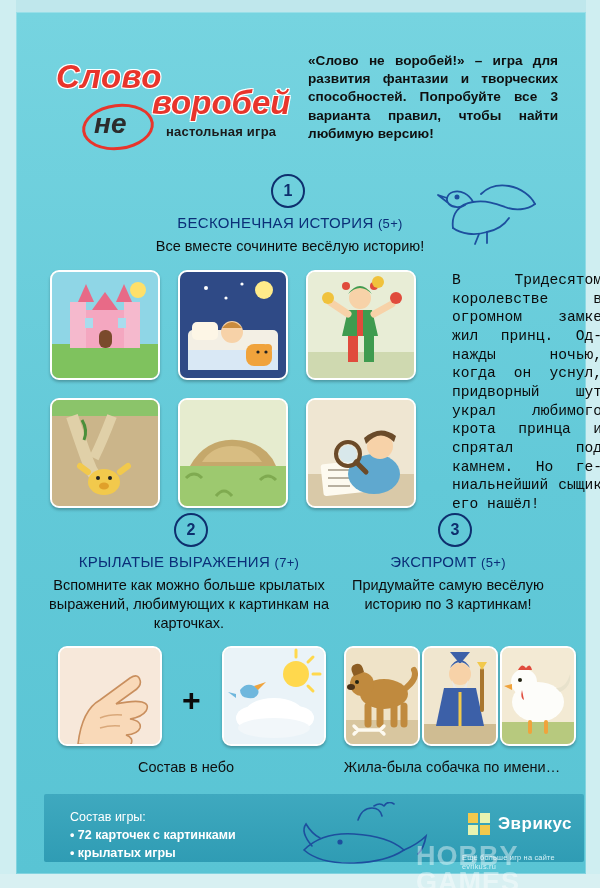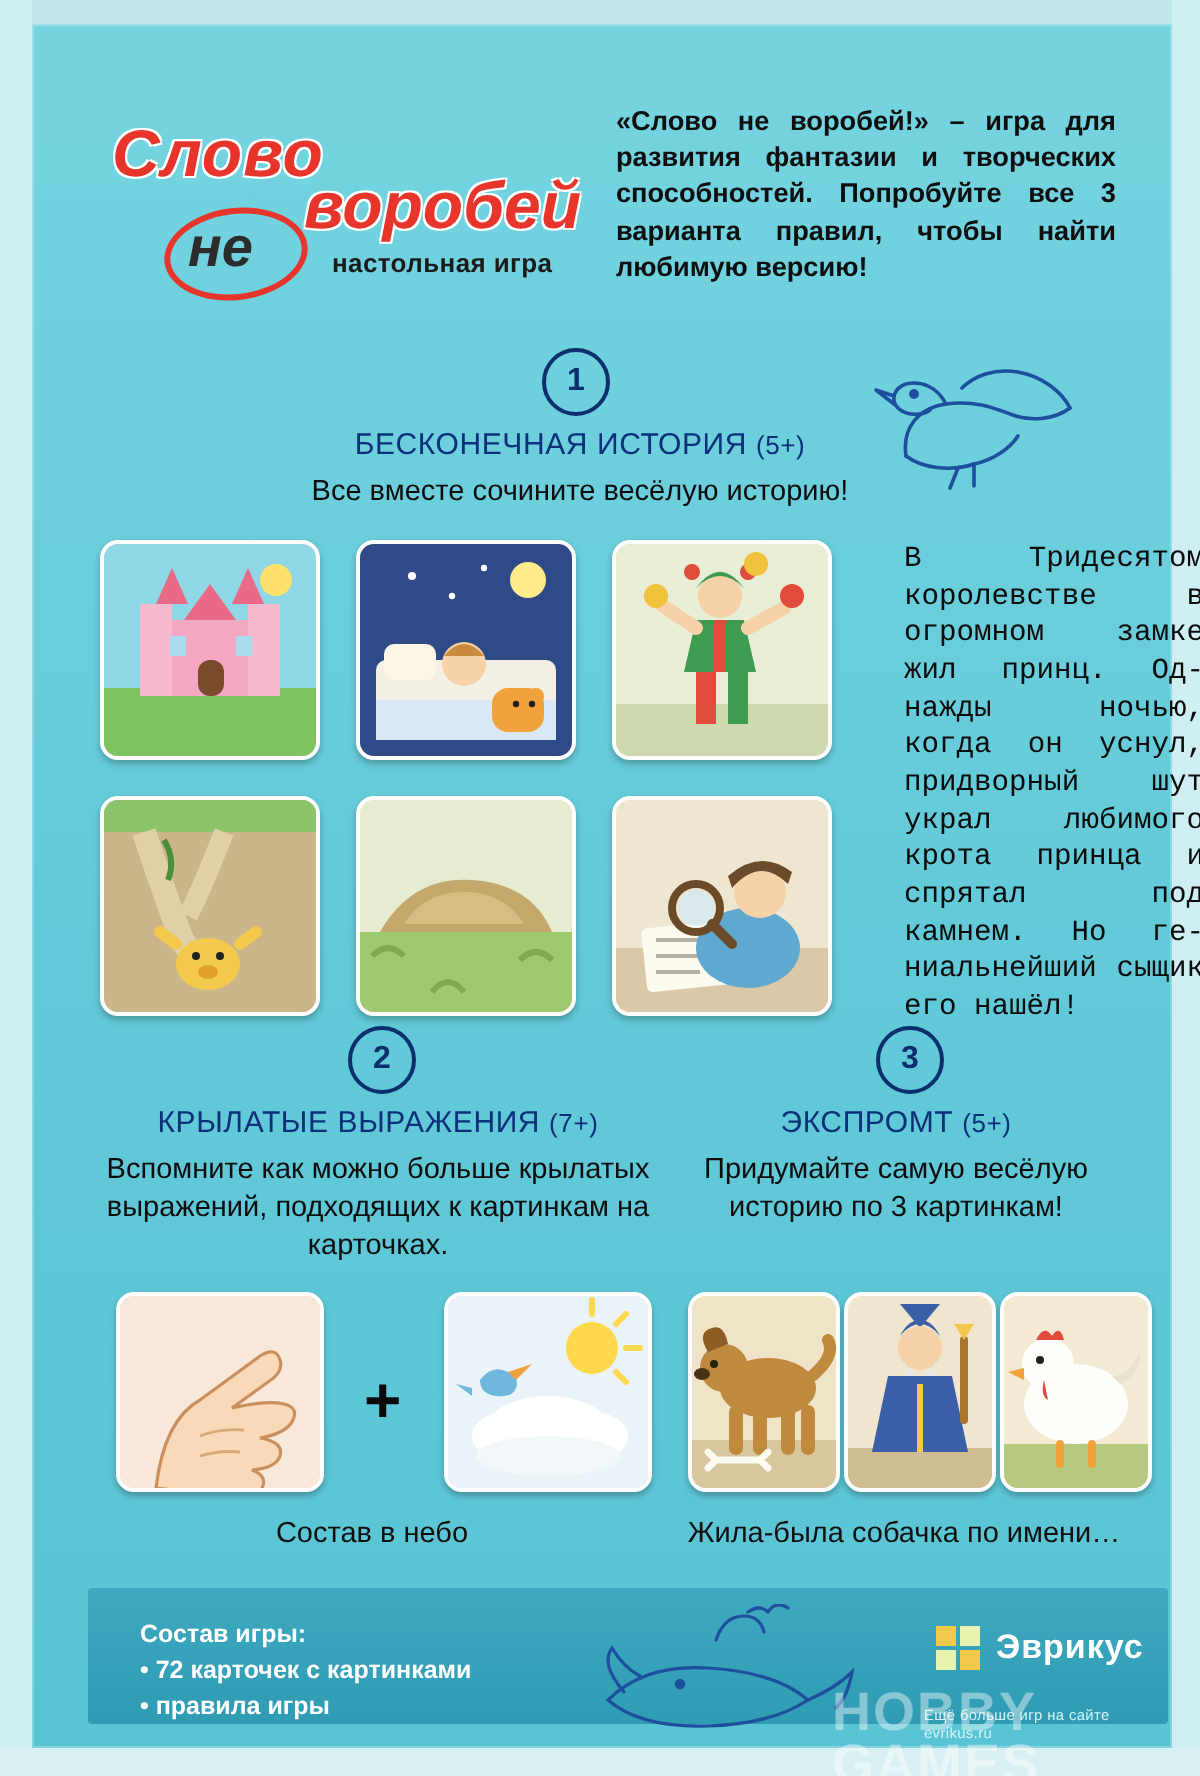--- a/index.html
+++ b/index.html
@@ -110,21 +110,21 @@
   .bottombar{
     position:absolute;left:14px;top:770px;width:540px;height:68px;
     background:#3ea7bd;
     background-image:linear-gradient(180deg,#3fa9bf 0%,#2f9cb4 100%);
     border-radius:2px;
   }
   .composition{
     position:absolute;left:40px;top:785px;width:250px;
     font-size:12.5px;color:#ffffff;line-height:1.42;font-weight:bold;
   }
-  .composition .hdr{font-weight:bold;}
+  .composition .hdr{font-weight:normal;}
   .pub-name{
     position:absolute;left:468px;top:790px;font-size:17px;font-weight:bold;color:#ffffff;
     letter-spacing:.5px;
   }
   .pub-site{
     position:absolute;left:432px;top:814px;font-size:7.4px;color:#d7f3f8;letter-spacing:.2px;margin-top:15px;
   }
   .sqlogo{position:absolute;left:438px;top:789px;width:24px;height:24px;}
   .sqlogo i{position:absolute;width:10px;height:10px;display:block;}
 
@@ -279,21 +279,21 @@
         </svg>
       </div>
 
       <div class="story">В Тридесятом коро­левстве в огромном замке жил принц. Од­нажды ночью, когда он уснул, придворный шут украл любимого крота принца и спря­тал под камнем. Но ге­ниальнейший сыщик его нашёл!</div>
 
       <div class="numcircle" style="left:144px;top:489px;">2</div>
       <div class="sec-title" style="left:14px;top:529px;width:290px;">
         <span>КРЫЛАТЫЕ ВЫРАЖЕНИЯ</span>
         <span class="age">(7+)</span>
       </div>
-      <div class="sec-sub" style="left:14px;top:552px;width:290px;">Вспомните как можно больше крылатых выражений, подходя­щих к картинкам на карточках.</div>
+      <div class="sec-sub" style="left:14px;top:552px;width:290px;">Вспомните как можно больше крылатых выражений, любимую­щих к картинкам на карточках.</div>
 
       <div class="numcircle" style="left:408px;top:489px;">3</div>
       <div class="sec-title" style="left:310px;top:529px;width:216px;">
         <span>ЭКСПРОМТ</span>
         <span class="age">(5+)</span>
       </div>
       <div class="sec-sub" style="left:310px;top:552px;width:216px;">Придумайте самую весёлую историю по 3 картинкам!</div>
 
       <div class="card" style="left:28px;top:622px;width:100px;height:96px;">
         <svg viewBox="0 0 100 96" width="100" height="96">
@@ -378,21 +378,21 @@
           <circle cx="52" cy="40" r="1.8" fill="#1d4f9e"></circle>
           <path d="M116 48 q14 -6 22 -14 q-2 12 -8 18"></path>
           <path d="M70 18 q4 -12 14 -12 q8 0 10 8"></path>
           <path d="M86 4 q6 -4 10 0 M96 4 q4 -6 10 -2"></path>
         </g>
       </svg>
 
       <div class="composition">
         <div class="hdr">Состав игры:</div>
         <div>• 72 карточек с картинками</div>
-        <div>• правила игры</div>
+        <div>• крылатых игры</div>
       </div>
 
       <div class="sqlogo">
         <i style="left:0;top:0;background:#f2c94c;"></i>
         <i style="left:12px;top:0;background:#e8f3b0;"></i>
         <i style="left:0;top:12px;background:#e8f3b0;"></i>
         <i style="left:12px;top:12px;background:#f2c94c;"></i>
       </div>
       <div class="pub-name">Эврикус</div>
       <div class="pub-site">Ещё больше игр на сайте evrikus.ru</div>

